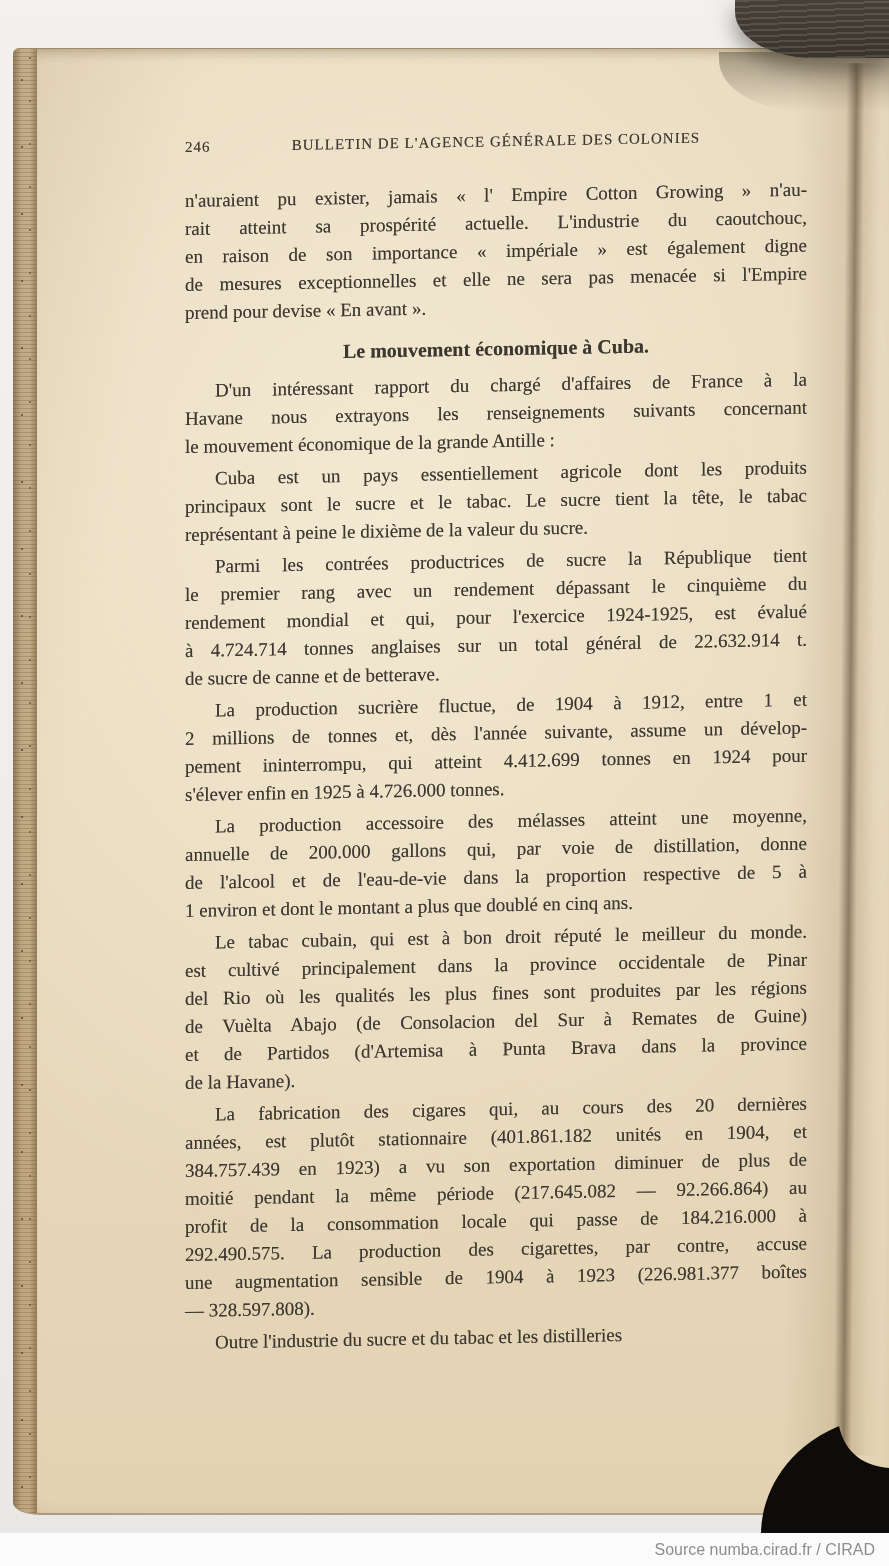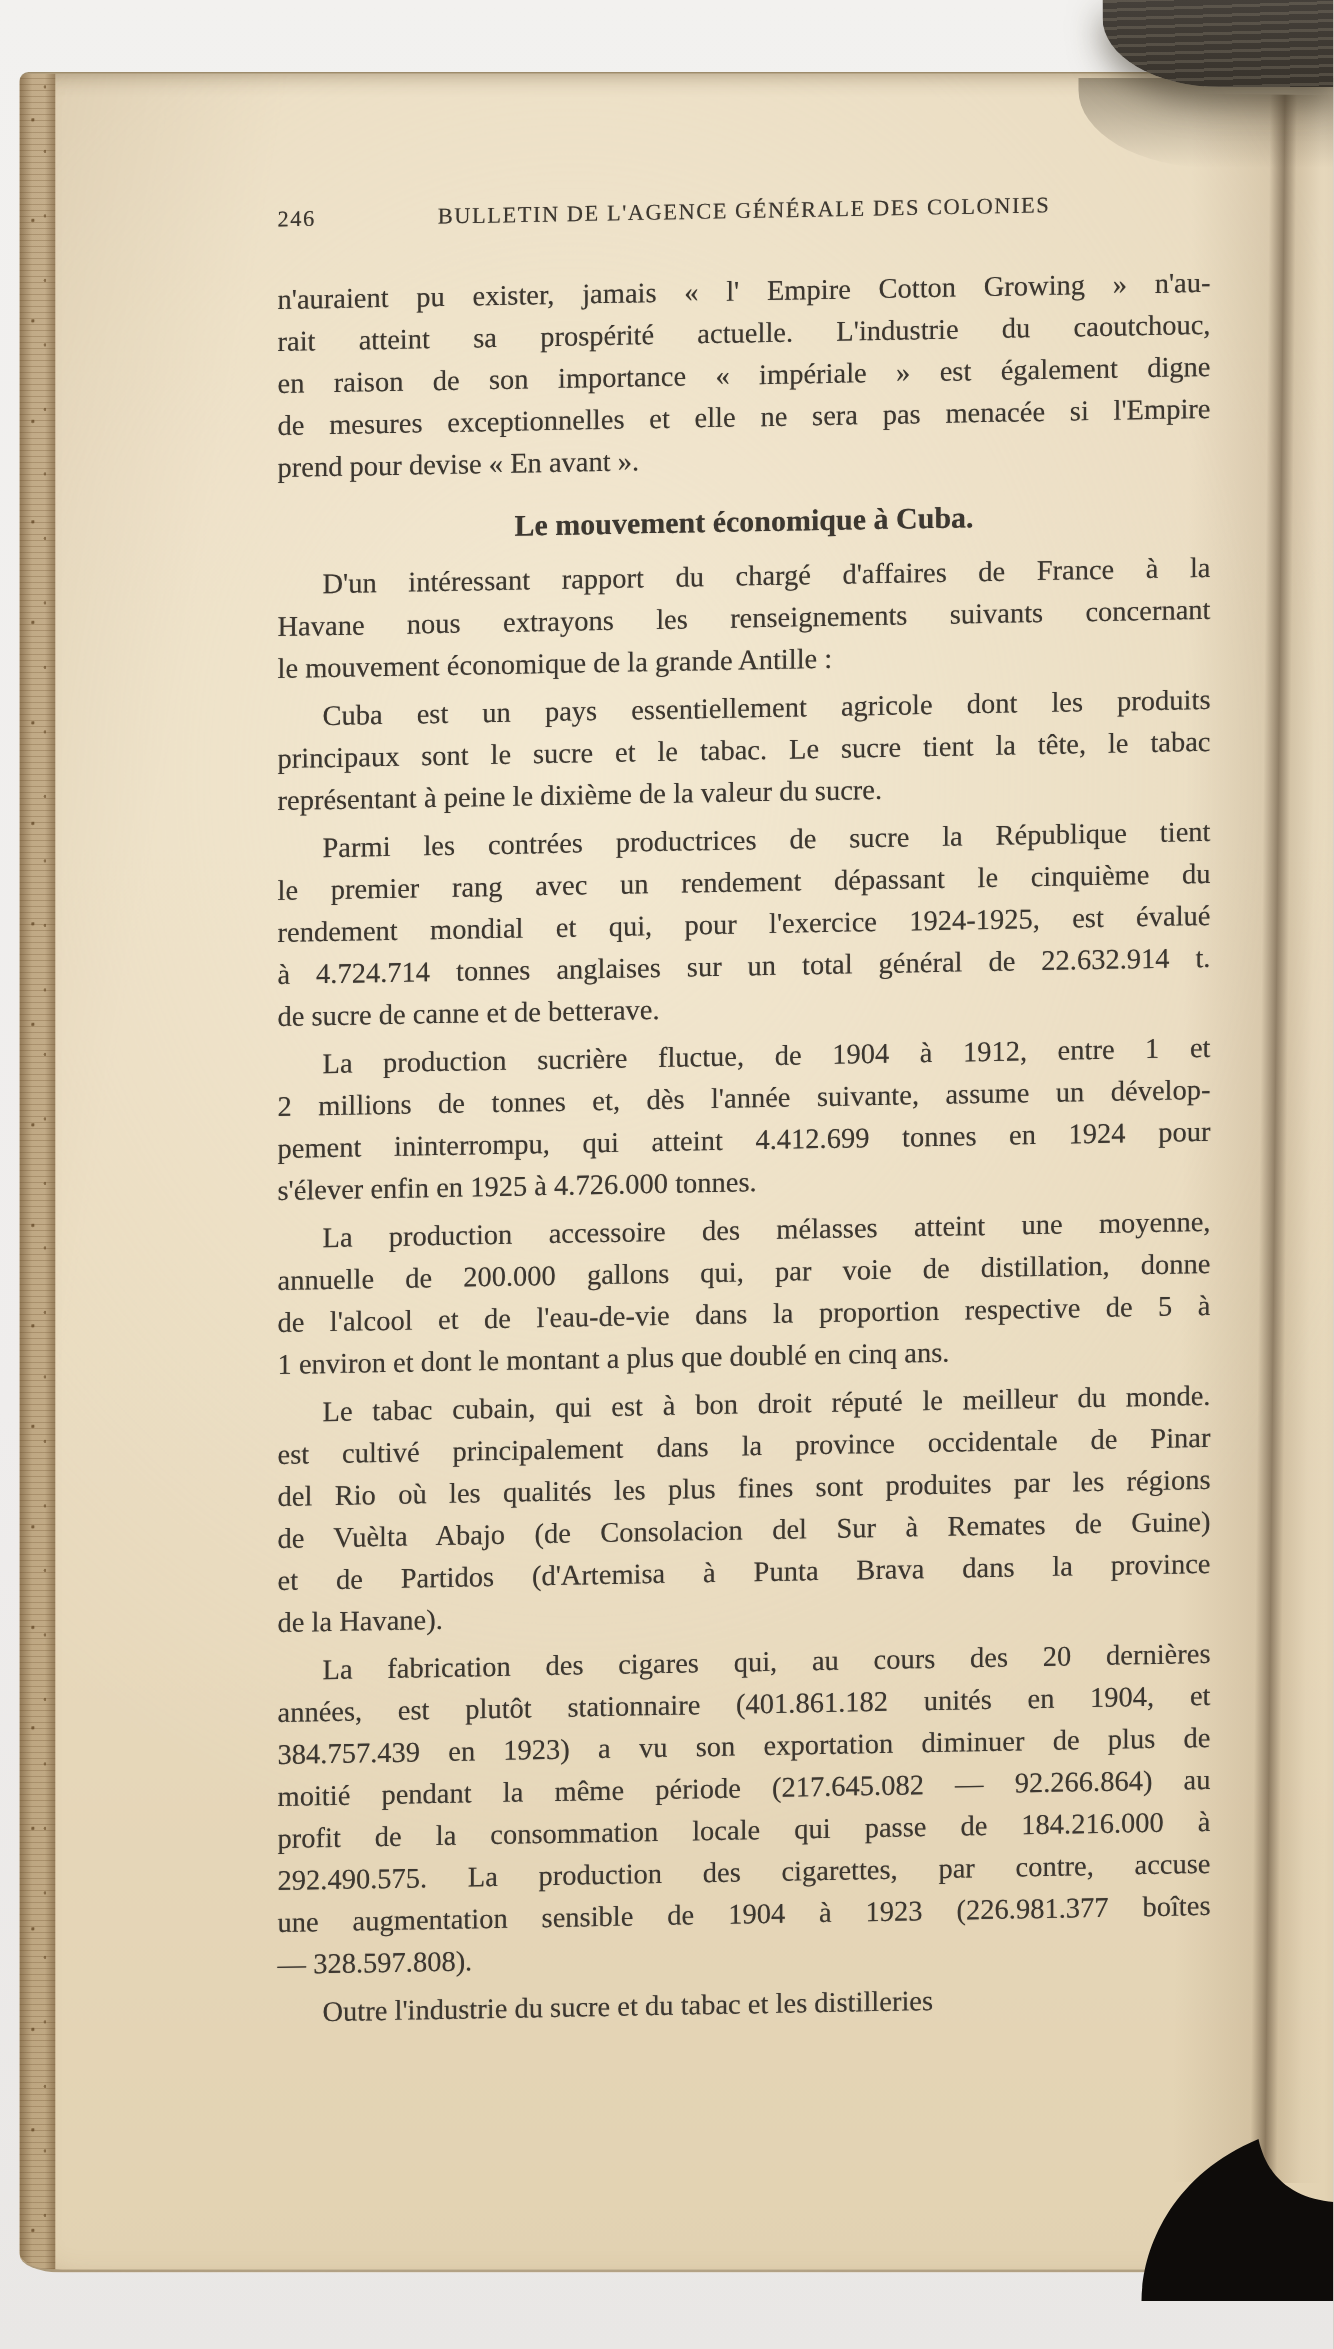--- a/index.html
+++ b/index.html
@@ -164,14 +164,17 @@
     </div>
   </div>
 
   <div class="top-edge-shadow"></div>
   <div class="top-edge"></div>
 
   <svg class="bottom-gap" width="136" height="114" viewBox="0 0 136 114">
     <path d="M 8,114 C 8,84 24,32 86,6 C 92,34 112,46 136,48 L 136,114 Z" fill="#0e0c0a"></path>
   </svg>
 
+  <div class="wm-bar">
+    <span>Source numba.cirad.fr / CIRAD</span>
+  </div>
 
 </div>
 
 </body></html>

